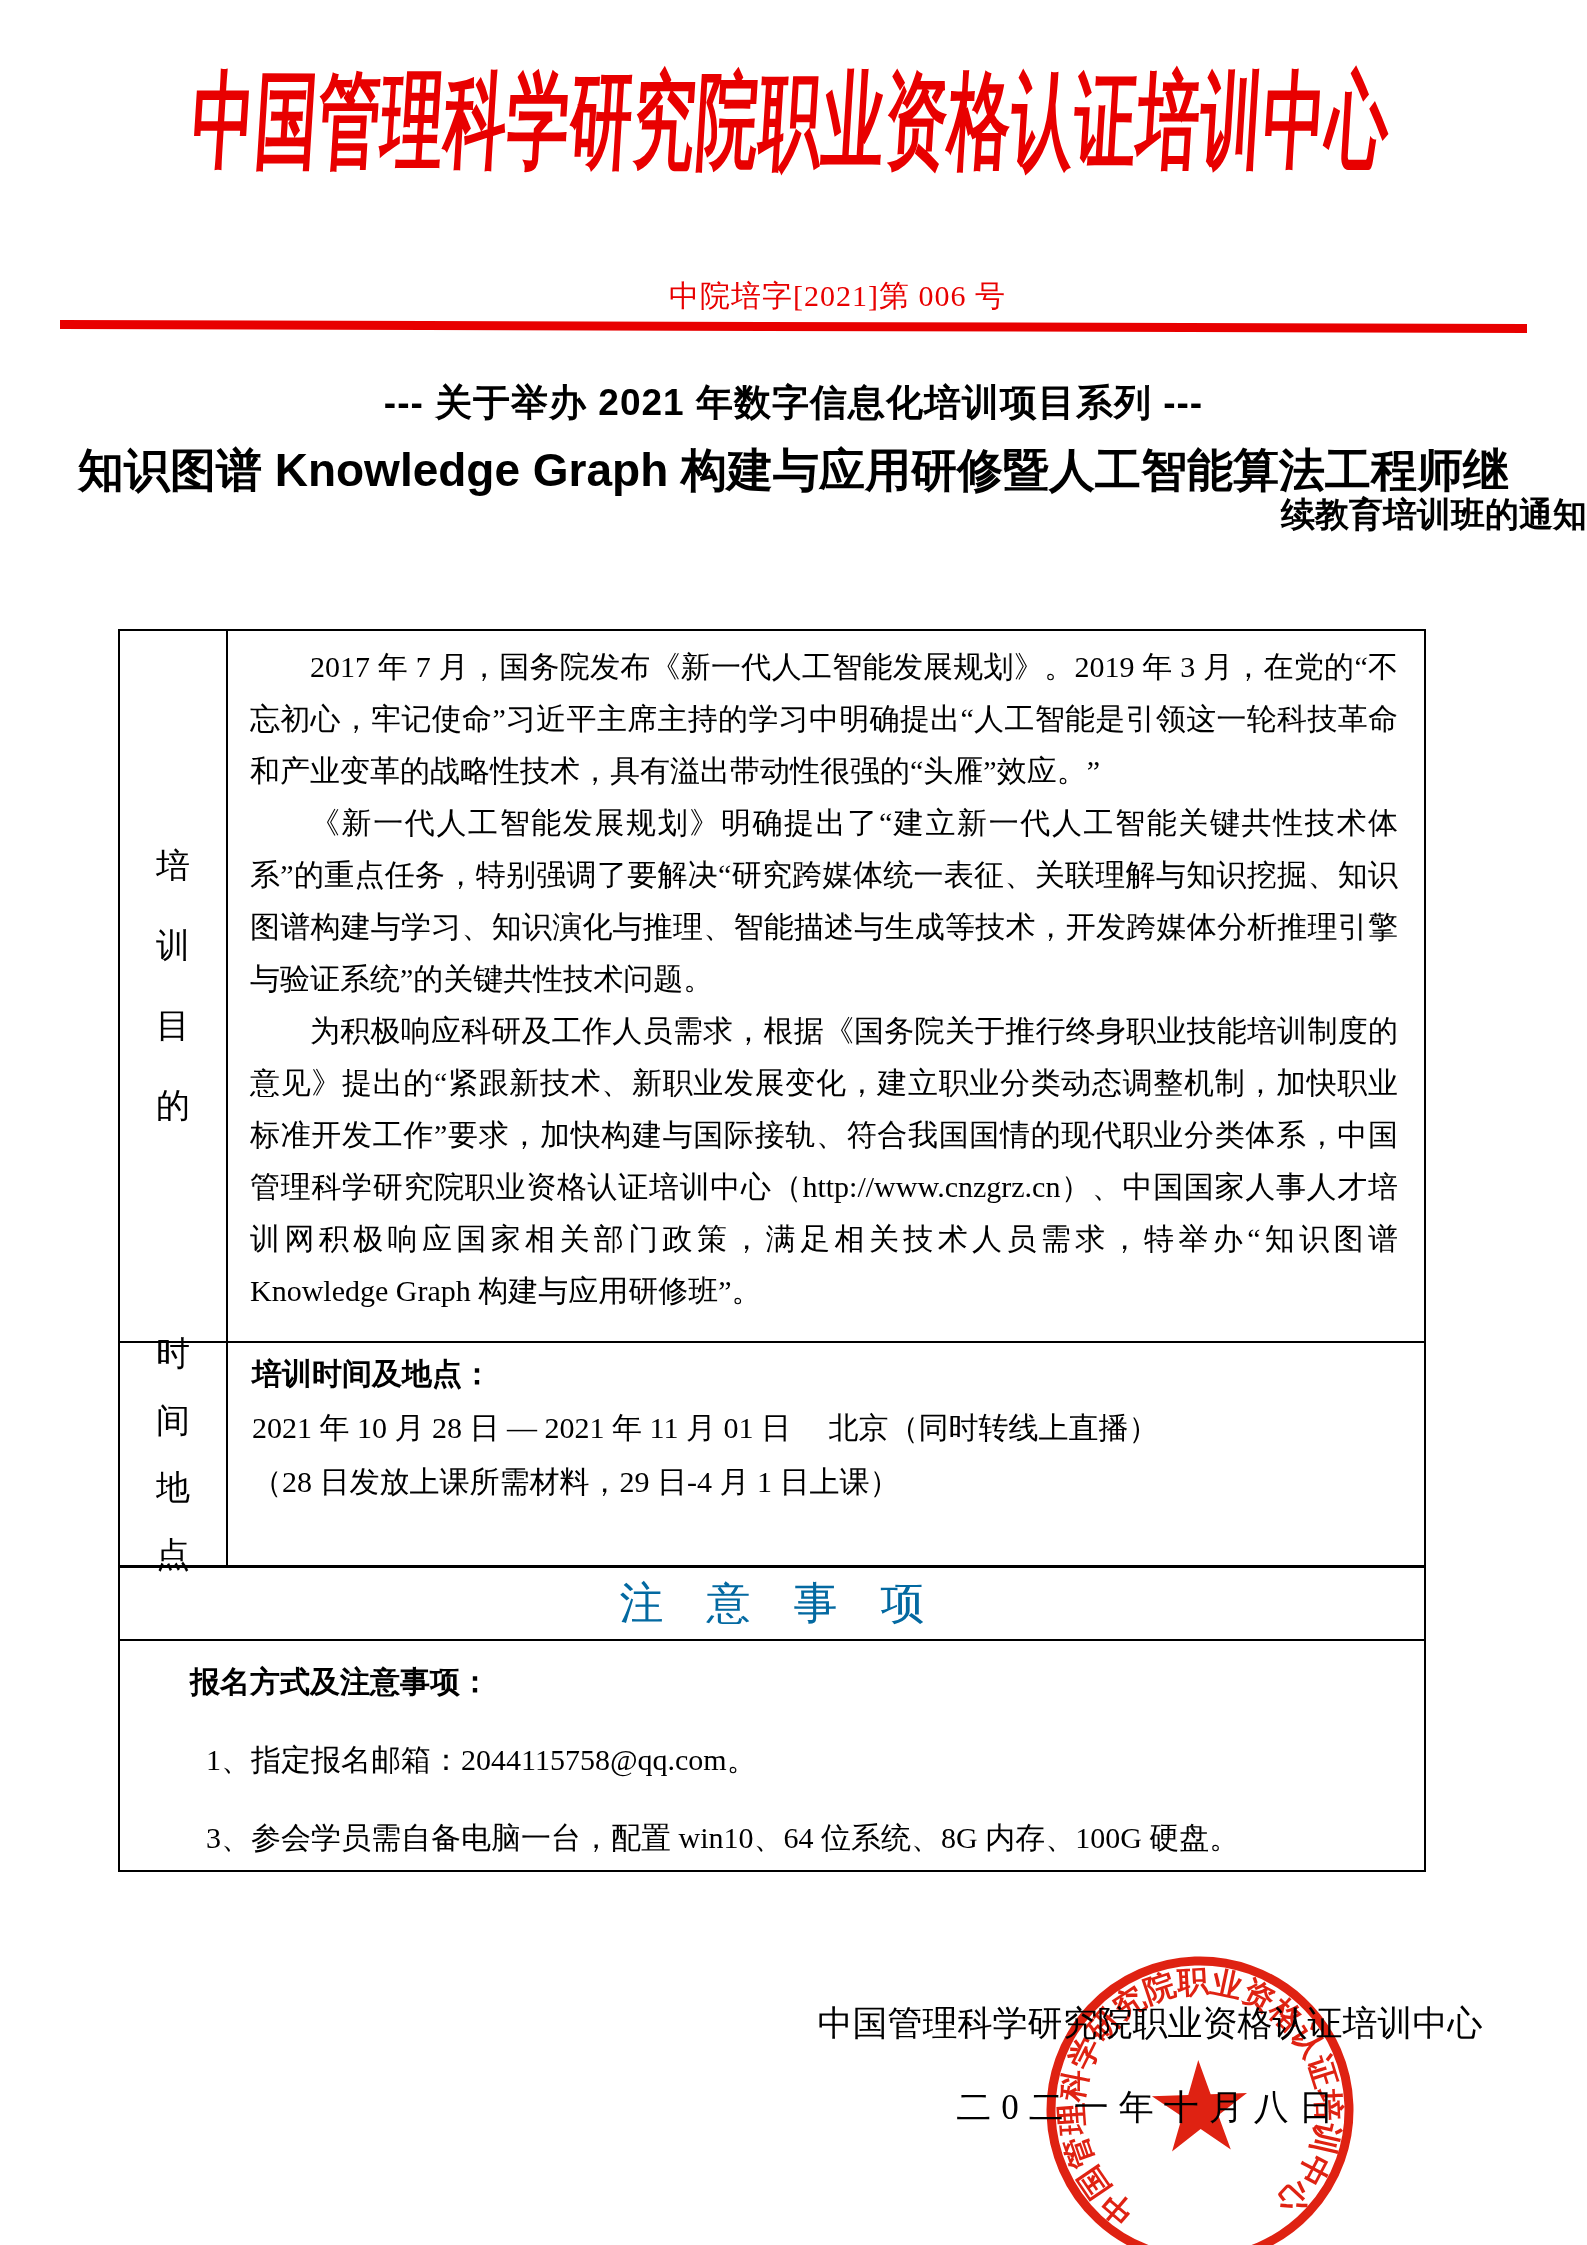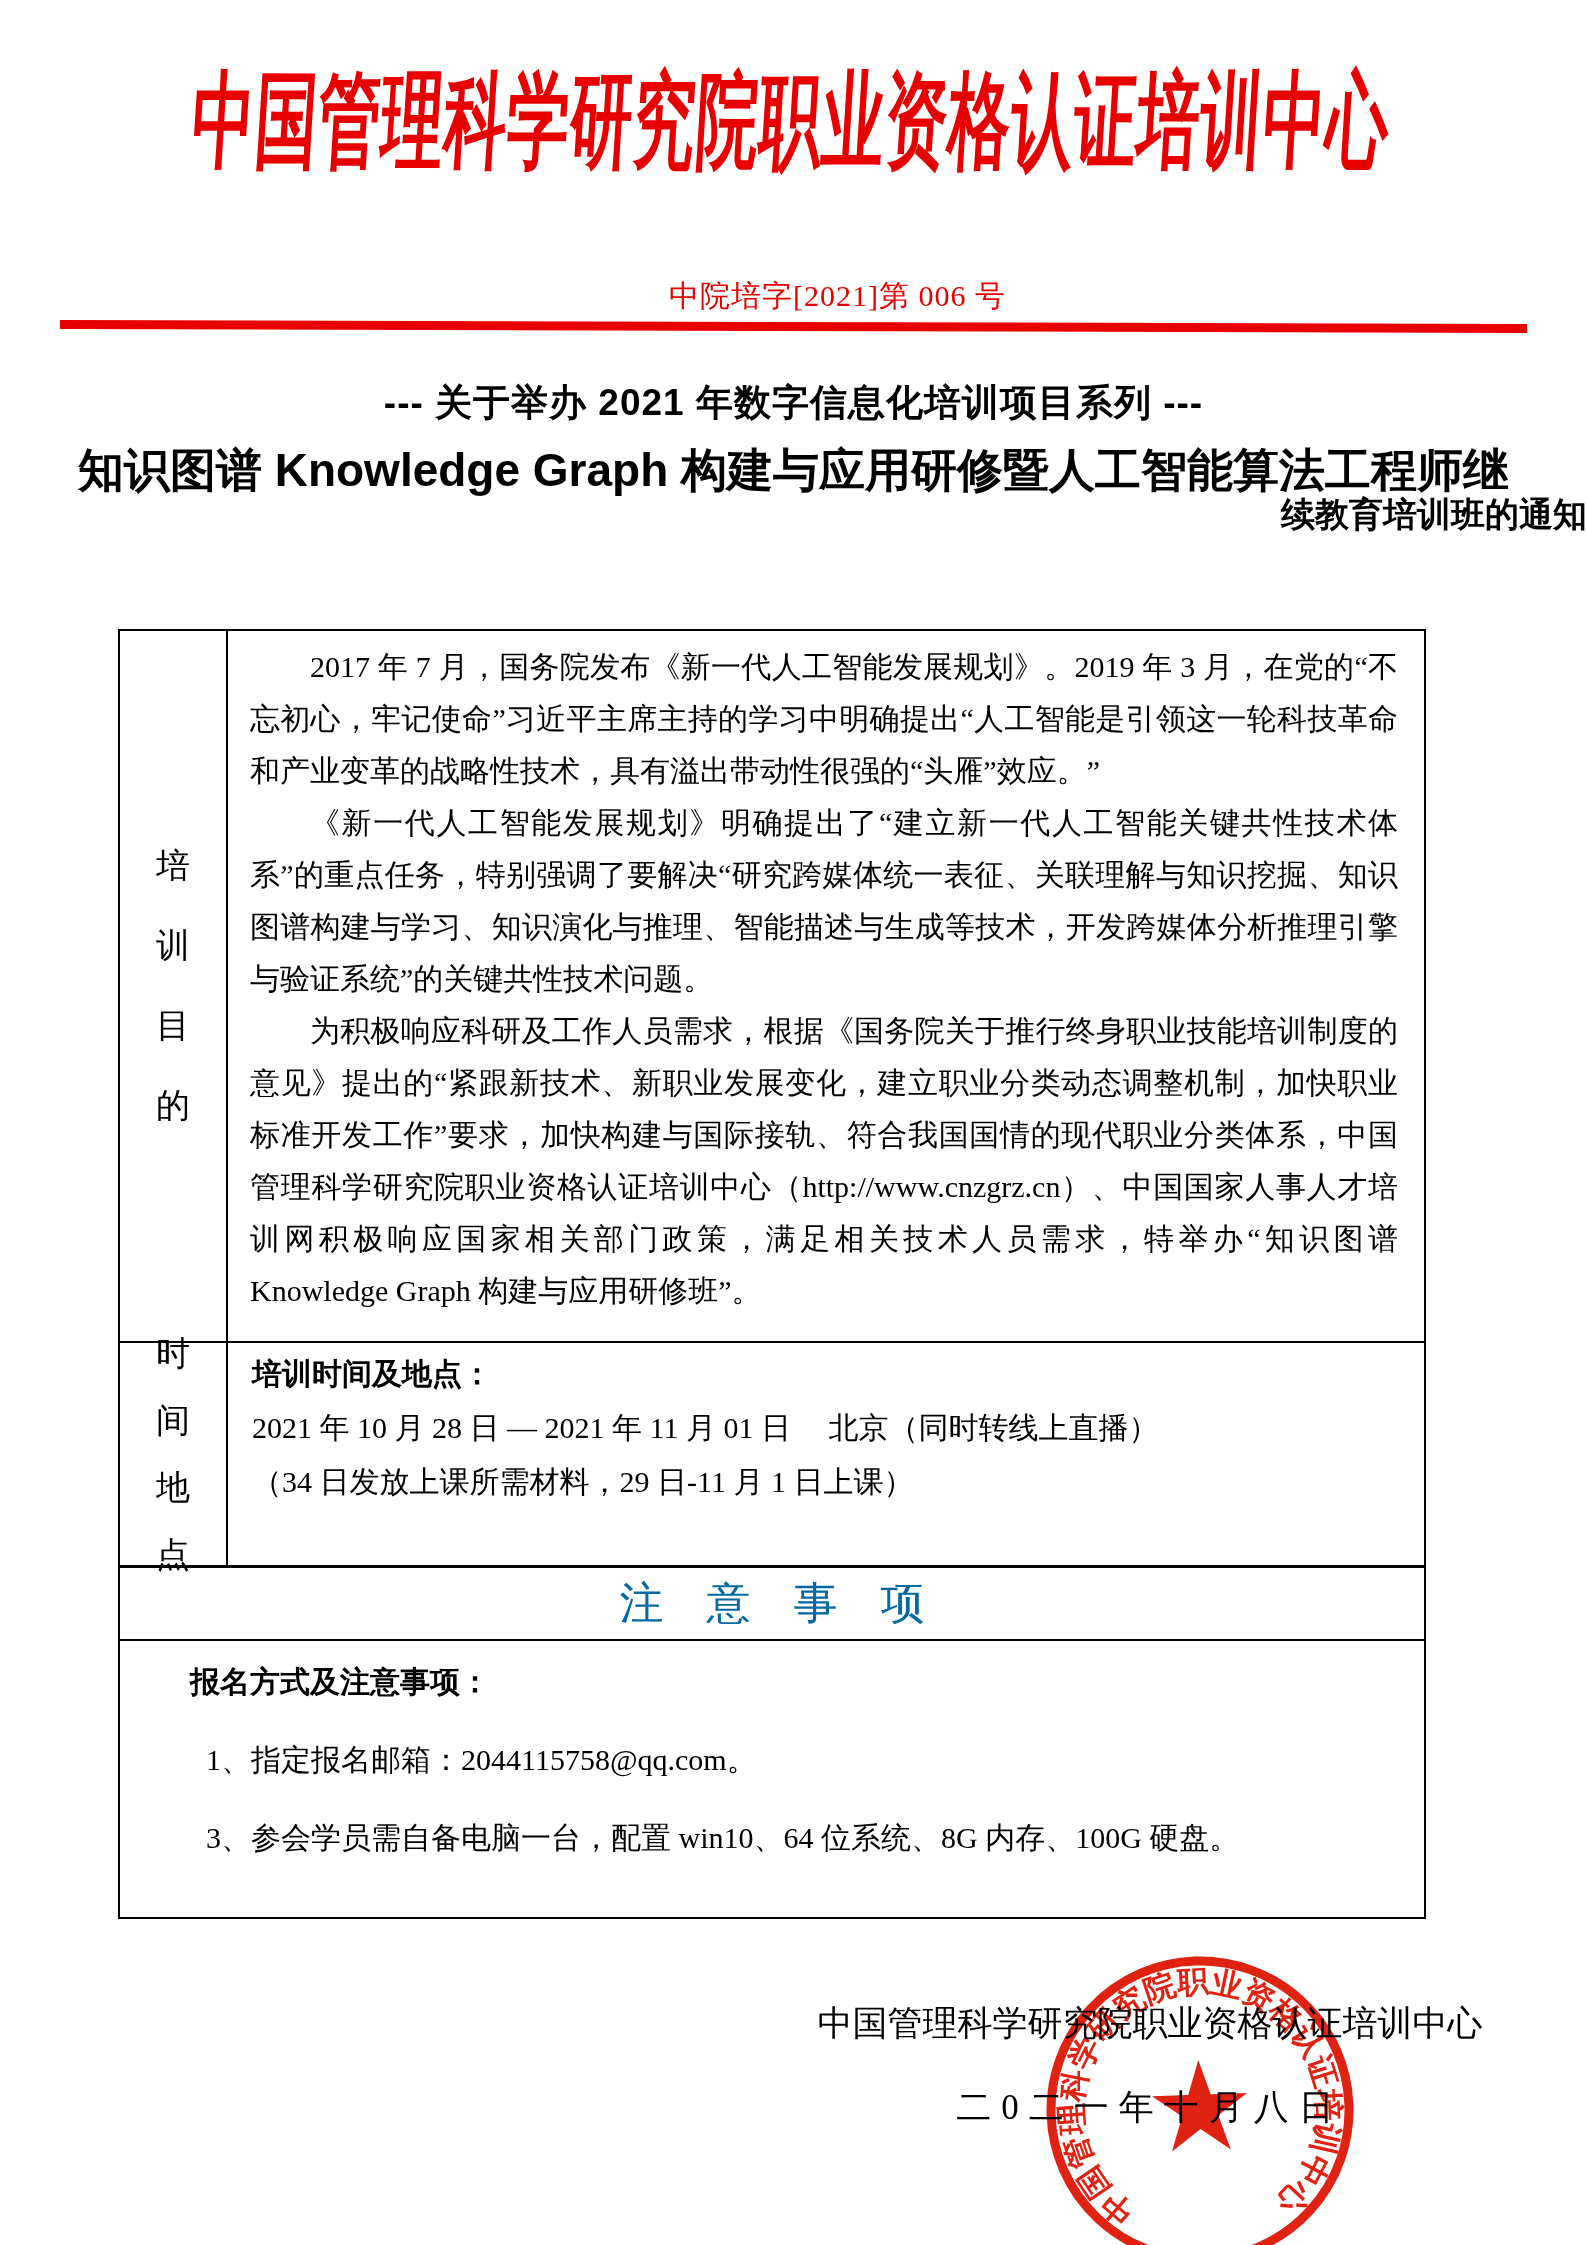--- a/index.html
+++ b/index.html
@@ -37,21 +37,21 @@
   }
 
   .doc-table{
     position:absolute;left:118px;top:629px;width:1308px;
     border:2px solid #000;box-sizing:border-box;font-size:30px;
   }
   .t-row{display:flex;box-sizing:border-box;}
   .row-purpose{height:712px;border-bottom:2px solid #000;}
   .row-schedule{height:225px;border-bottom:3px solid #000;}
   .row-notice-head{height:73px;border-bottom:2px solid #000;align-items:center;justify-content:center;}
-  .row-notice-body{height:276px;display:block;border-radius:11px;}
+  .row-notice-body{height:229px;display:block;border-radius:11px;}
 
   .label-cell{
     width:108px;flex:0 0 108px;border-right:2px solid #000;box-sizing:border-box;
     display:flex;flex-direction:column;align-items:center;justify-content:center;
     font-size:34px;
   }
   .label-cell.gap-lg{gap:34px;}
   .label-cell.gap-sm{gap:21px;}
   .content-cell{
     flex:1;box-sizing:border-box;padding:10px 26px 0 22px;
@@ -119,21 +119,21 @@
     <div class="t-row row-schedule">
       <div class="label-cell gap-sm">
         <span>时</span>
         <span>间</span>
         <span>地</span>
         <span>点</span>
       </div>
       <div class="schedule-cell">
         <div class="schedule-heading">培训时间及地点：</div>
         <div>2021 年 10 月 28 日 — 2021 年 11 月 01 日　 北京（同时转线上直播）</div>
-        <div>（34 日发放上课所需材料，29 日-11 月 1 日上课）</div>
+        <div>（28 日发放上课所需材料，29 日-4 月 1 日上课）</div>
       </div>
     </div>
 
     <div class="t-row row-notice-head">
       <div class="notice-head-text">注 意 事 项</div>
     </div>
 
     <div class="t-row row-notice-body">
       <div class="notice-body-inner">
         <div class="signup-heading">报名方式及注意事项：</div>

